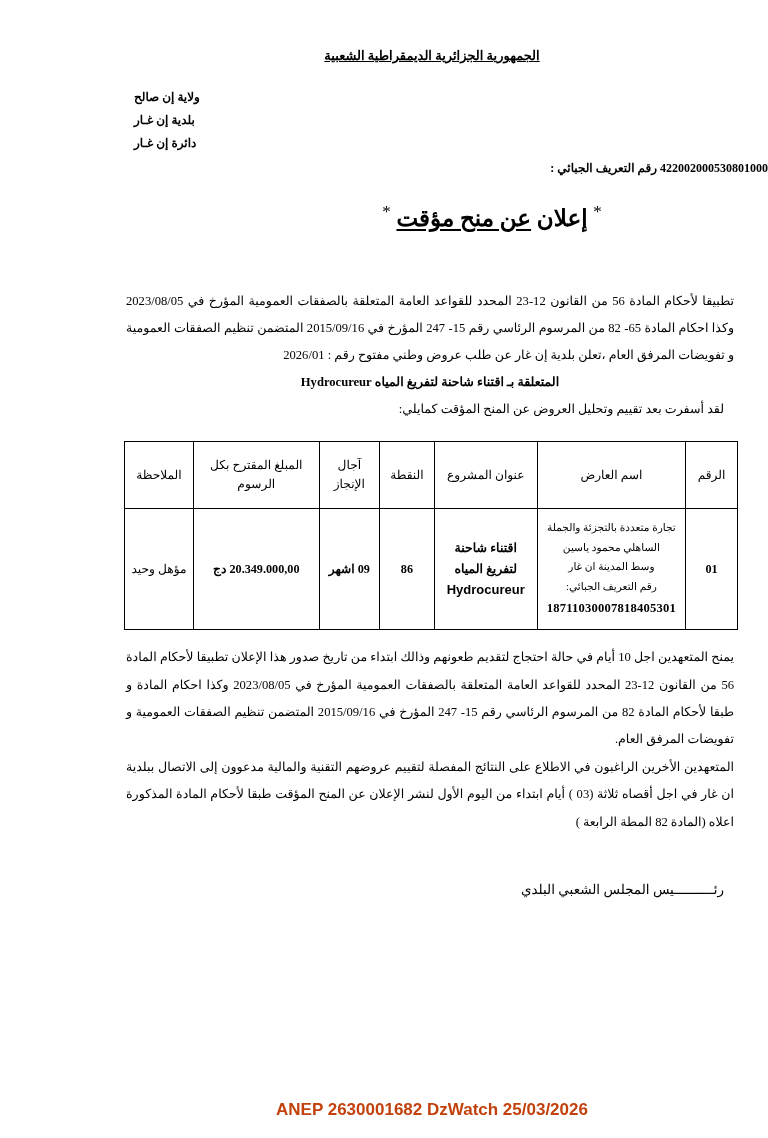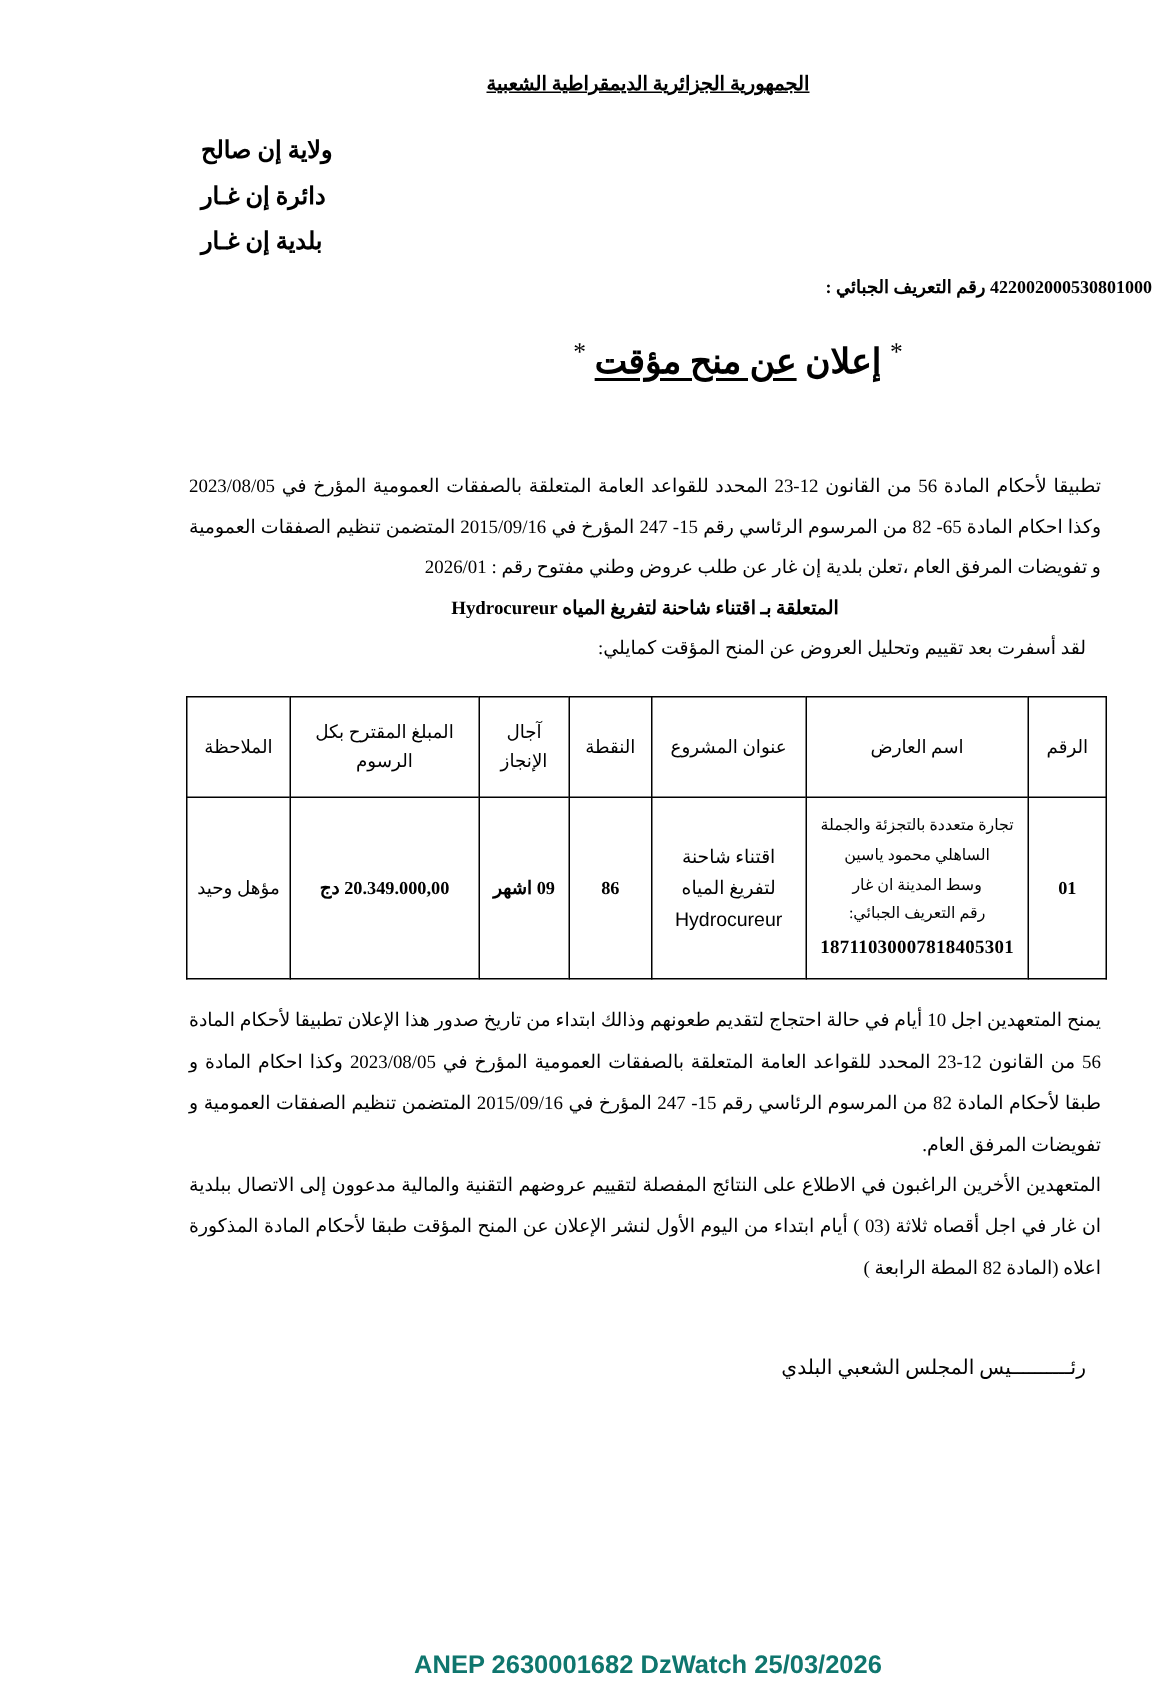--- a/index.html
+++ b/index.html
@@ -36,21 +36,21 @@
   }
 
   
   .admin-block {
     margin-top: 22px;
     padding-left: 38px;
     text-align: left;
     direction: rtl;
   }
   .admin-line {
-    font-size: 16px;
+    font-size: 12px;
     font-weight: bold;
     line-height: 1.92;
     white-space: pre;
     display: block;
   }
   .admin-line.fiscal {
     font-size: 12px;
     font-weight: bold;
     margin-top: 2px;
     text-align: right;
@@ -147,21 +147,21 @@
   }
   .bidder-lines { line-height: 1.85; text-align: center; }
   .bidder-lines .ln { display: block; font-size: 10.6px; }
   .bidder-lines .ln.id {
     font-size: 12.6px;
     font-weight: bold;
     font-family: "Liberation Serif", serif;
     direction: ltr;
     letter-spacing: 0.2px;
   }
-  .project-lines { line-height: 1.62; font-weight: normal; }
+  .project-lines { line-height: 1.62; font-weight: bold; }
   .project-lines .ln { display: block; font-size: 12.5px; }
   .project-lines .ln.lat {
     font-family: "Liberation Sans", sans-serif;
     font-size: 13px;
     direction: ltr;
   }
   .cell-score {
     font-size: 14px;
     font-weight: bold;
     font-family: "Liberation Serif", serif;
@@ -217,22 +217,22 @@
 </style>
 </head>
 <body>
 
 <div class="page">
 
   <div class="republic">الجمهورية الجزائرية الديمقراطية الشعبية</div>
 
   <div class="admin-block">
     <span class="admin-line">ولاية إن صالح</span>
+    <span class="admin-line">بلدية إن غـار</span>
     <span class="admin-line">دائرة إن غـار</span>
-    <span class="admin-line">بلدية إن غـار</span>
     <span class="admin-line fiscal"><span>422002000530801000</span> <span>رقم التعريف الجبائي :</span></span>
   </div>
 
   <div class="doc-title-wrap">
     <span class="doc-title"><span class="star">*</span> <span>إعلان</span> <span class="underlined">عن منح مؤقت</span> <span class="star">*</span></span>
   </div>
 
   <p class="intro first">تطبيقا لأحكام المادة  56 من القانون 12-23 المحدد للقواعد العامة المتعلقة بالصفقات العمومية المؤرخ في 2023/08/05  وكذا احكام المادة 65- 82 من المرسوم الرئاسي رقم 15- 247 المؤرخ في 2015/09/16  المتضمن تنظيم الصفقات العمومية و تفويضات المرفق العام ،تعلن بلدية إن غار عن طلب عروض وطني مفتوح رقم : 2026/01</p>
 
   <p class="intro-center">المتعلقة بـ  اقتناء شاحنة لتفريغ المياه  Hydrocureur</p>
@@ -285,16 +285,16 @@
 
   <p class="closing first">يمنح المتعهدين اجل 10 أيام في حالة احتجاج لتقديم طعونهم وذالك ابتداء من تاريخ صدور هذا الإعلان تطبيقا لأحكام المادة  56  من القانون 12-23 المحدد للقواعد العامة المتعلقة بالصفقات العمومية المؤرخ في 2023/08/05 وكذا احكام المادة و  طبقا لأحكام المادة 82 من المرسوم الرئاسي رقم 15- 247 المؤرخ في 2015/09/16 المتضمن تنظيم الصفقات العمومية و تفويضات المرفق العام.</p>
 
   <p class="closing">المتعهدين الأخرين الراغبون في الاطلاع على النتائج المفصلة لتقييم عروضهم التقنية والمالية مدعوون إلى الاتصال ببلدية ان غار في اجل أقصاه ثلاثة (03 ) أيام ابتداء من اليوم الأول لنشر الإعلان عن المنح المؤقت طبقا لأحكام المادة المذكورة اعلاه (المادة 82 المطة الرابعة )</p>
 
   <div class="signature">
     <span class="signature-text">رئــــــــــيس المجلس الشعبي البلدي</span>
   </div>
 
   <div class="footer">
-    <span class="footer-text" style="color: #0f766e;">ANEP 2630001682 DzWatch 25/03/2026</span>
+    <span class="footer-text" style="color: #c2410c;">ANEP 2630001682 DzWatch 25/03/2026</span>
   </div>
 
 </div>
 
 </body></html>

